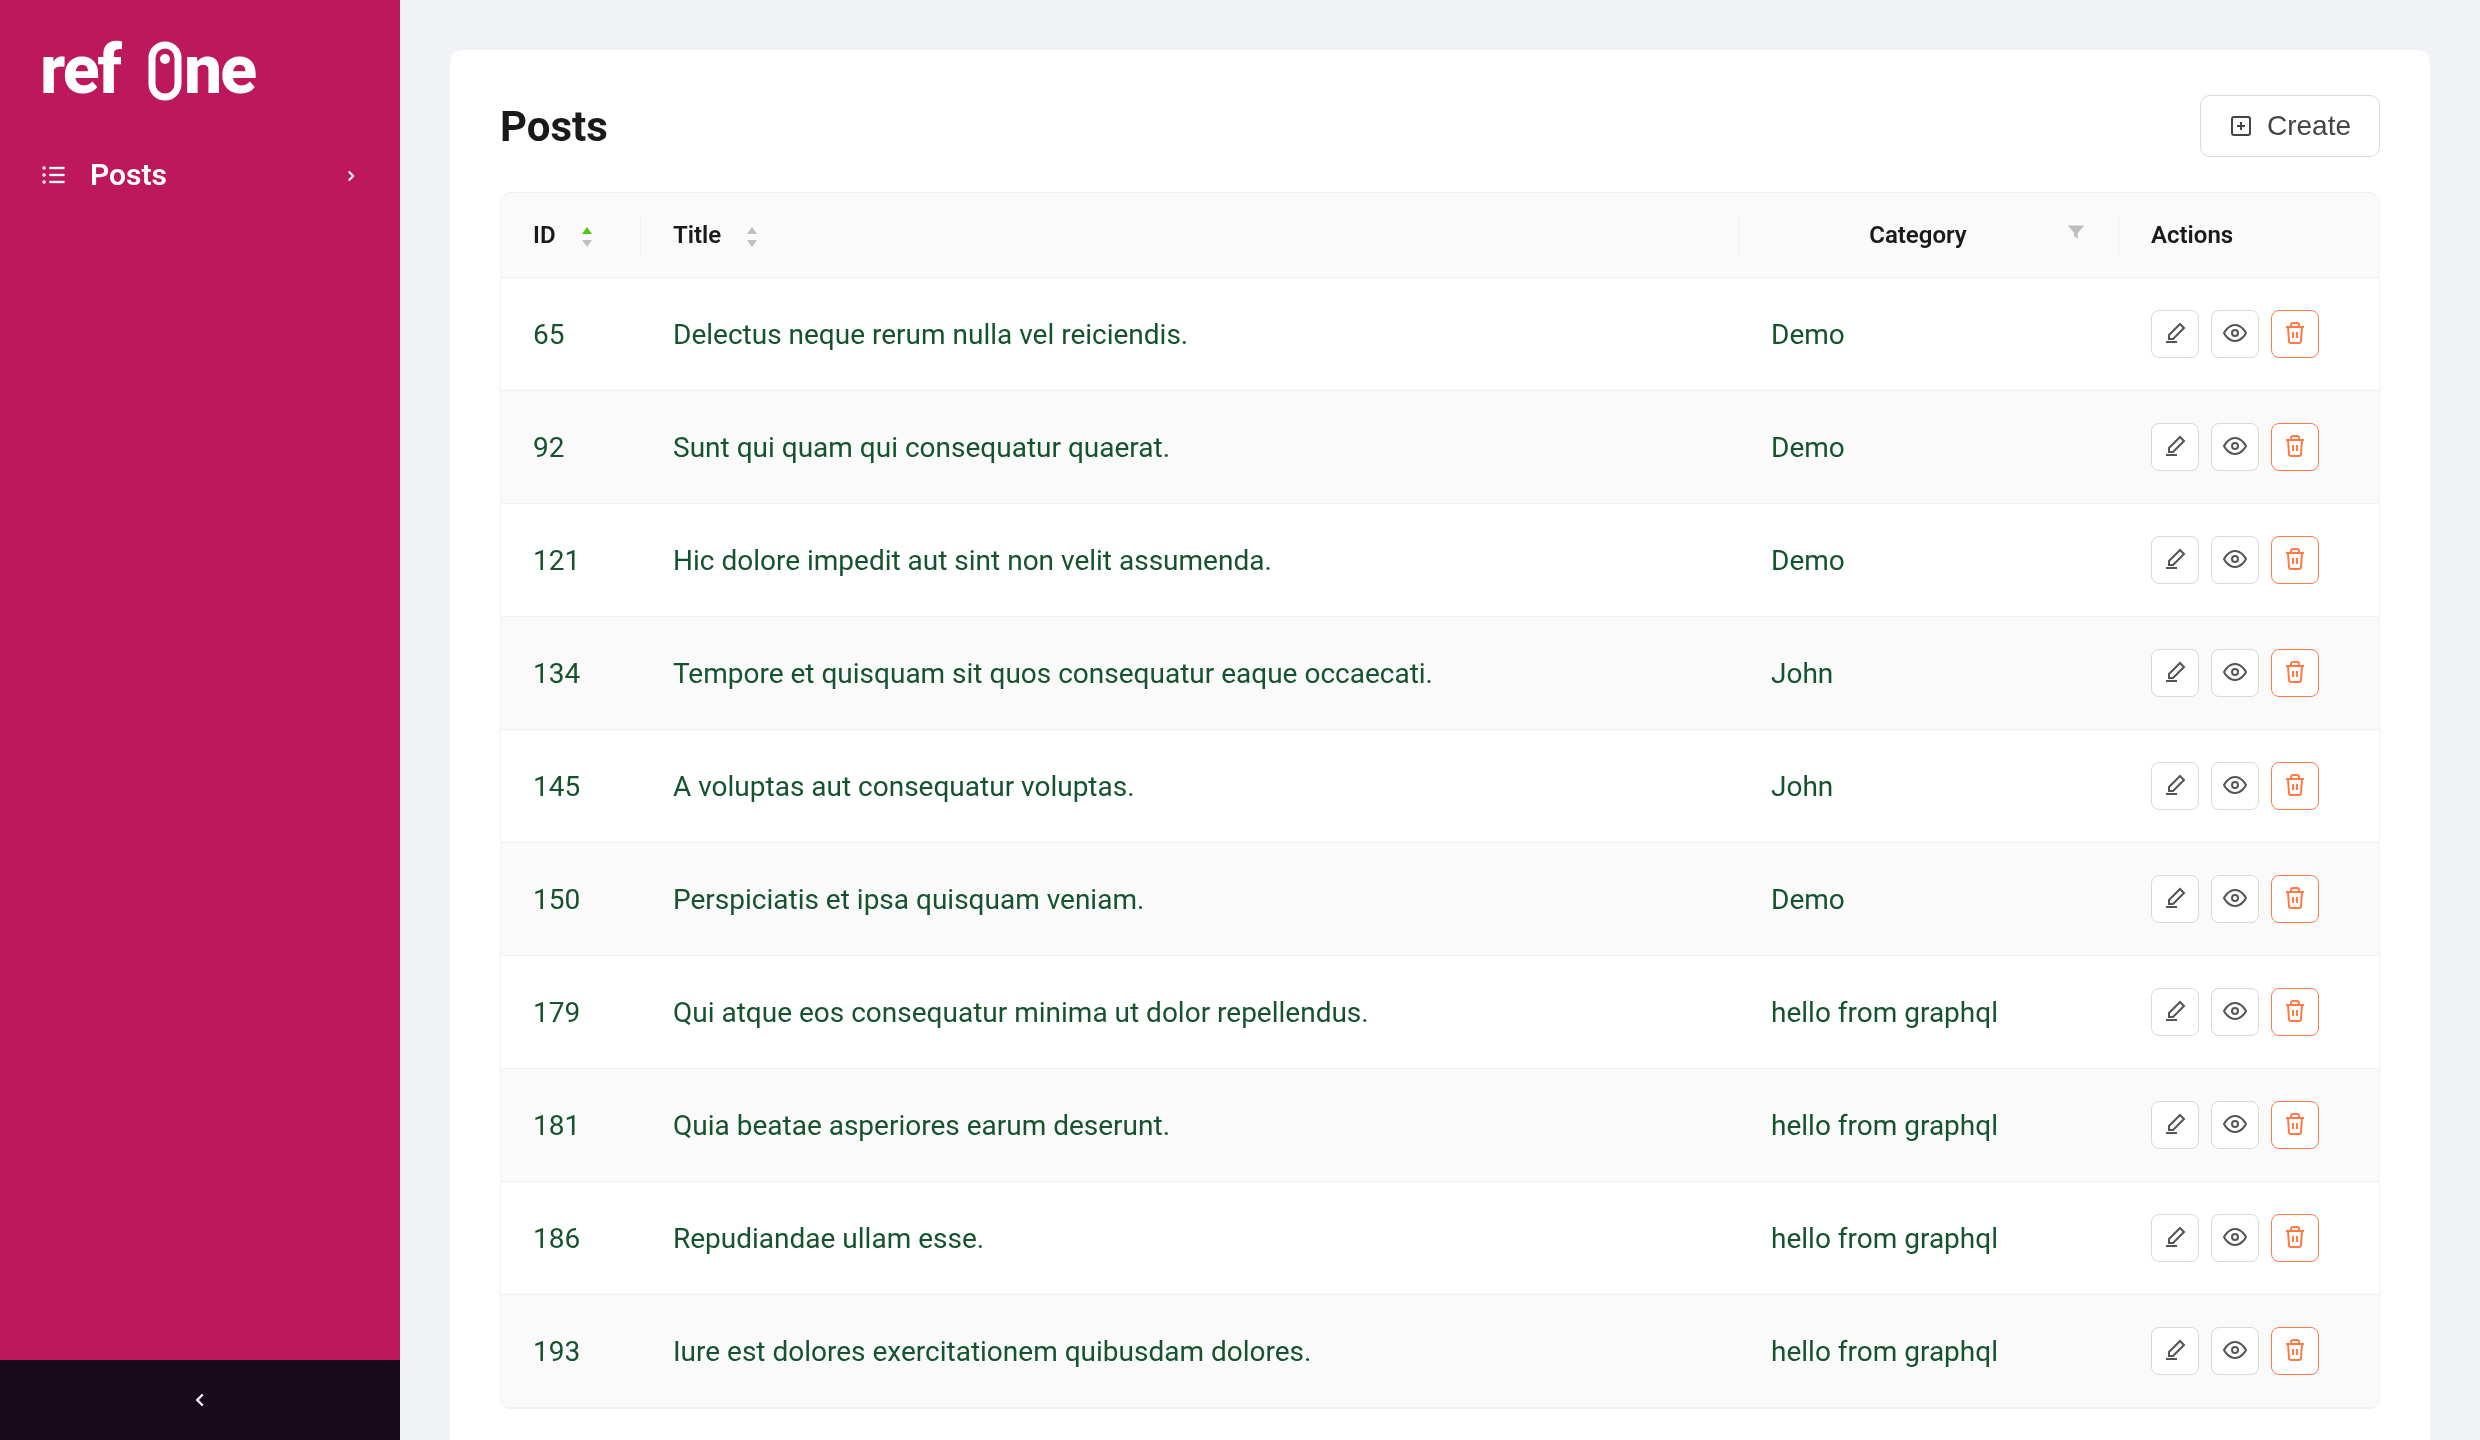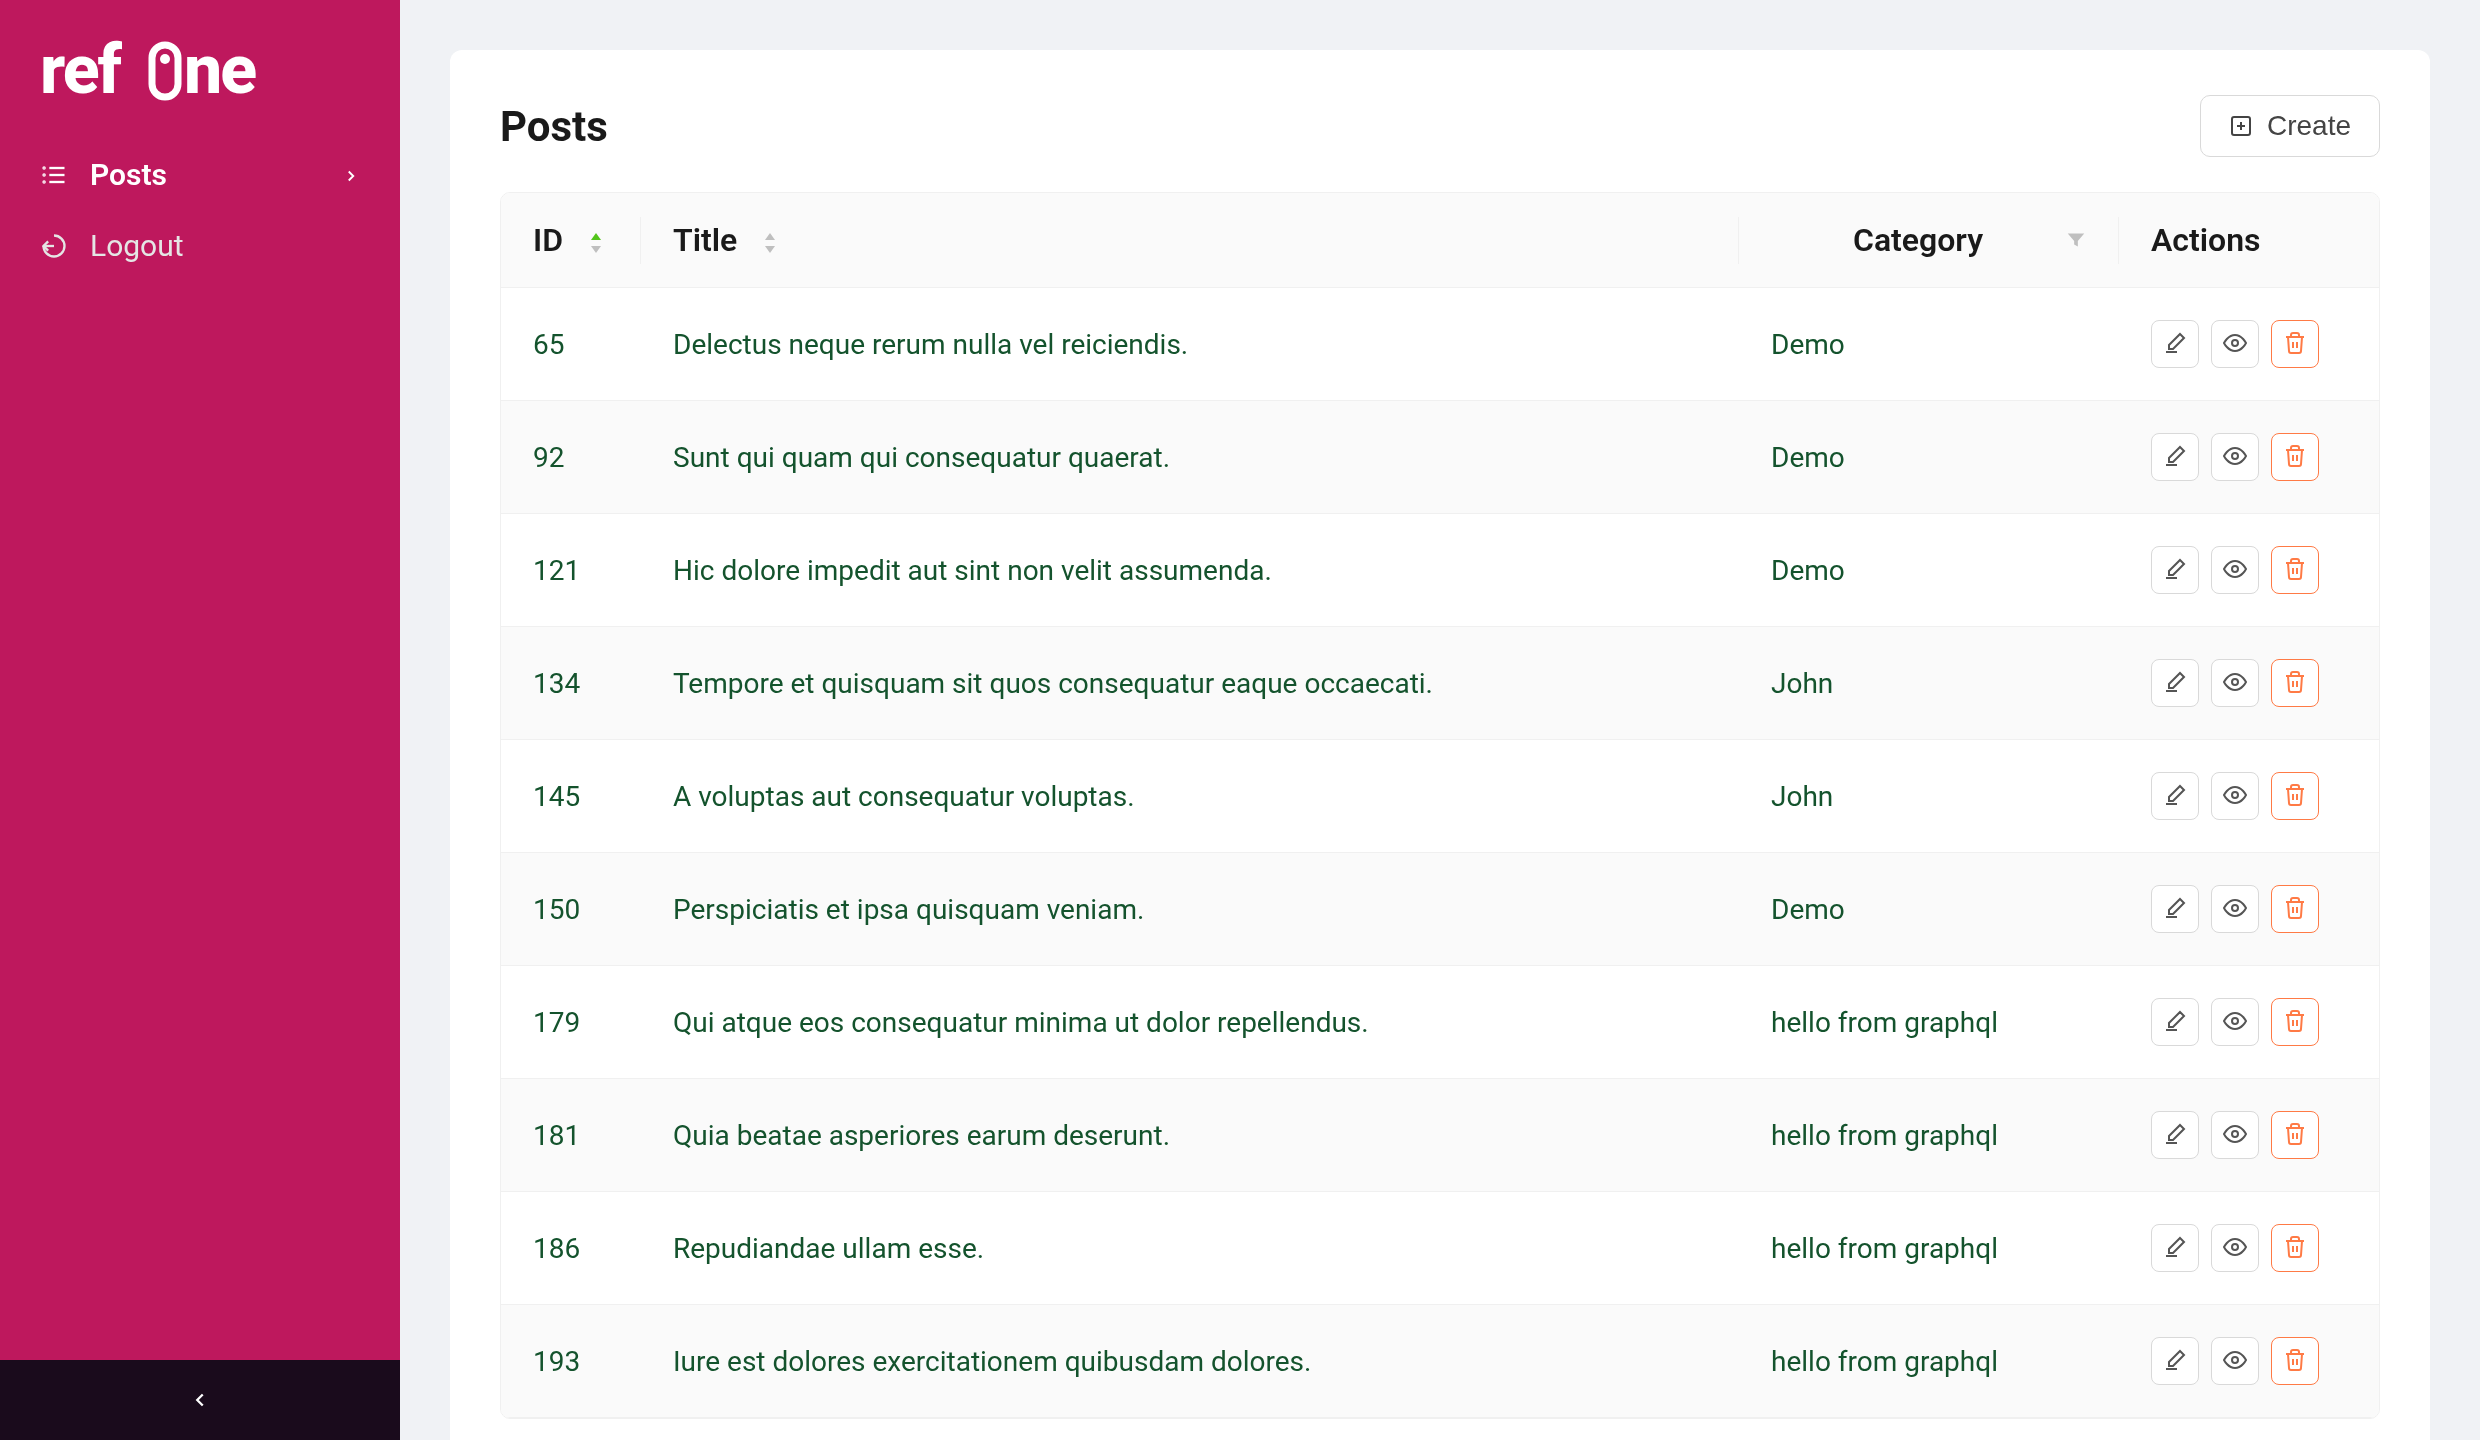--- a/index.html
+++ b/index.html
@@ -16,21 +16,21 @@
 .collapse-bar { height:80px; background:#1a0b1c; display:flex; align-items:center; justify-content:center; cursor:pointer; }
 .collapse-bar svg { width:22px; height:22px; }
 .main { flex:1; padding:50px; overflow:auto; }
 .card { background:#fff; border-radius:12px; padding:45px 50px; }
 .card-header { display:flex; align-items:center; justify-content:space-between; margin-bottom:35px; }
 .card-title { font-size:42px; font-weight:700; color:#1a1a1a; }
 .create-btn { display:flex; align-items:center; gap:14px; border:1px solid #d9d9d9; background:#fff; padding:14px 28px; border-radius:10px; font-size:28px; color:#444; cursor:pointer;justify-content:space-between; }
 .create-btn svg { width:24px; height:24px; }
 .table-wrap { border:1px solid #f0f0f0; border-radius:10px; overflow:hidden; }
 table { width:100%; border-collapse:collapse; }
-thead th { background:#fafafa; text-align:left; padding:28px 32px; font-size:32px; font-weight:600; color:#1a1a1a; border-bottom:1px solid #f0f0f0; position:relative; }
+thead th { background:#fafafa; text-align:left; padding:28px 32px; font-size:24px; font-weight:600; color:#1a1a1a; border-bottom:1px solid #f0f0f0; position:relative; }
 thead th:not(:last-child)::after { content:""; position:absolute; right:0; top:25%; height:50%; width:1px; background:#f0f0f0; }
 thead th .sorter { display:inline-flex; flex-direction:column; margin-left:16px; vertical-align:middle; }
 thead th .sorter svg { width:18px; height:10px; }
 thead th .filter-icon { float:right; }
 tbody td { padding:32px; font-size:28px; color:#14532d; border-bottom:1px solid #f0f0f0; }
 tbody tr:nth-child(even) td { background:#fafafa; }
 .col-id { width:140px; }
 .col-title { width:auto; }
 .col-category { width:380px;text-align:center; }
 .col-actions { width:260px; }
@@ -64,30 +64,20 @@
               <circle cx="3.5" cy="12" r="0.5" fill="#fff"></circle>
               <circle cx="3.5" cy="18" r="0.5" fill="#fff"></circle>
             </svg>
         </span>
         <span>Posts</span>
         <span class="chevron">
           <svg width="18" height="18" viewBox="0 0 24 24" stroke="#fff" stroke-width="2.5" fill="none">
               <polyline points="9 18 15 12 9 6"></polyline>
             </svg>
         </span>
-      </div>
-      <div class="nav-item logout">
-        <span class="icon">
-          <svg viewBox="0 0 24 24" stroke="#e5e5e5" stroke-width="2" fill="none">
-              <path d="M3 12a9 9 0 1 0 9-9"></path>
-              <polyline points="3 12 12 12"></polyline>
-              <polyline points="7 8 3 12 7 16"></polyline>
-            </svg>
-        </span>
-        <span>Logout</span>
       </div>
     </nav>
     <div class="collapse-bar">
       <svg viewBox="0 0 24 24" stroke="#fff" stroke-width="2.5" fill="none">
           <polyline points="15 18 9 12 15 6"></polyline>
         </svg>
     </div>
   </aside>
 
   <main class="main">

